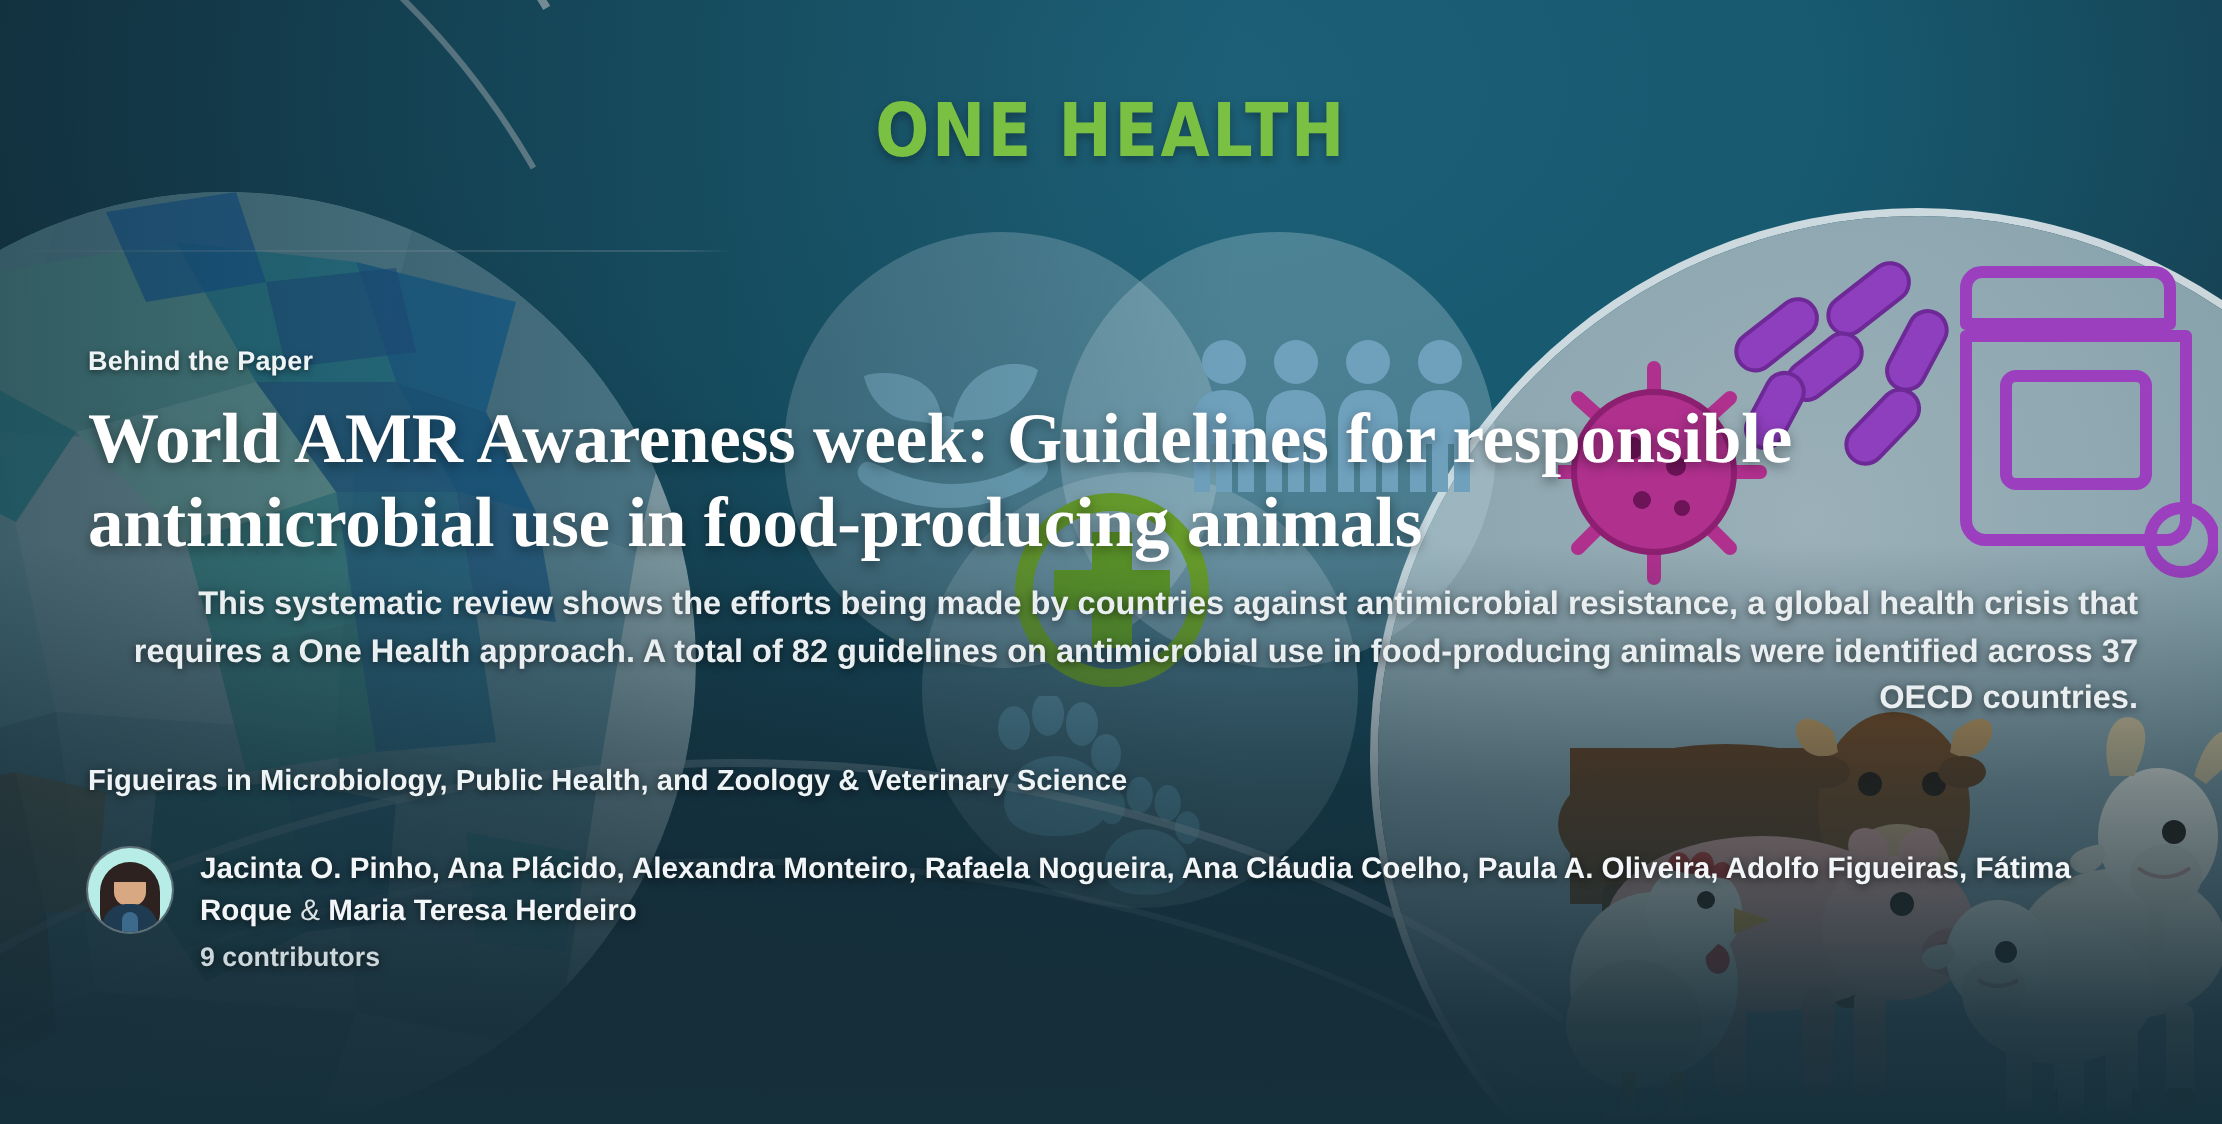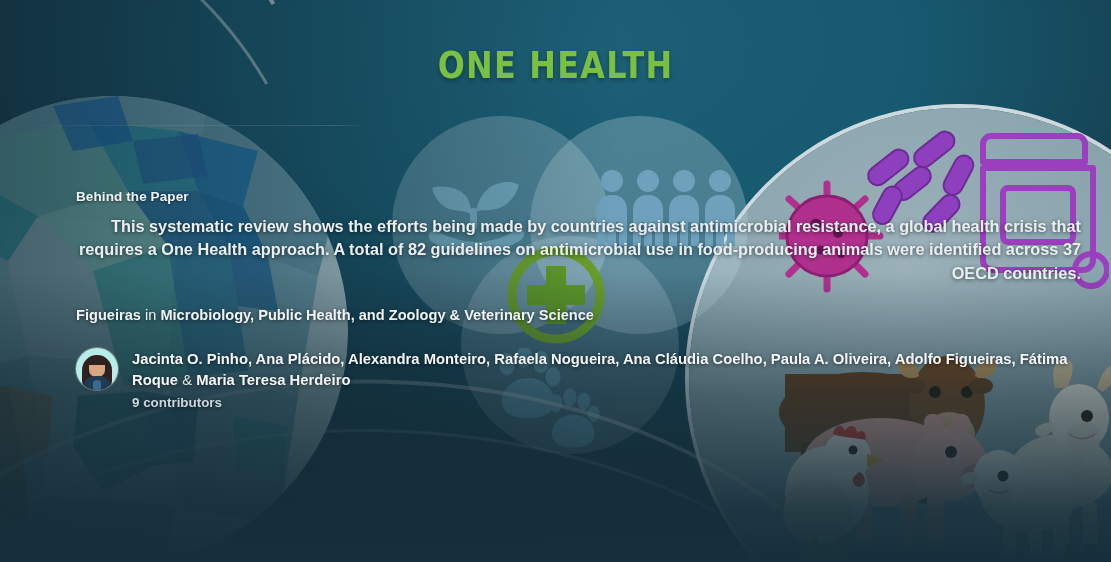--- a/index.html
+++ b/index.html
@@ -101,23 +101,22 @@
     background: linear-gradient(180deg, rgba(17,40,51,0) 0%, rgba(18,42,53,.55) 42%, rgba(21,45,56,.92) 82%, #16303b 100%);
   }
   .shade-left {
     position: absolute; left: 0; top: 0; bottom: 0; width: 620px;
     background: linear-gradient(90deg, rgba(16,40,52,.62) 0%, rgba(17,42,54,.40) 45%, rgba(18,44,56,0) 100%);
   }
 
   
   .content {
     position: absolute;
-    left: 44px; top: 189px; right: 30px;
+    left: 44px; top: 173px; right: 30px;
     z-index: 6;
-    margin-left: 32px;
   }
   .kicker {
     font-size: 13.5px; font-weight: bold; color: #eef3f5;
     letter-spacing: .1px; margin-bottom: 11px;
     text-shadow: 0 1px 3px rgba(0,0,0,.55);
   }
   .title {
     font-family: "Liberation Serif", "DejaVu Serif", serif;
     font-weight: bold;
     font-size: 35.5px;
@@ -135,21 +134,21 @@
     color: #e9eef1;
     max-width: 1025px;
     text-shadow: 0 1px 4px rgba(0,0,0,.60);
     text-align: right;
   }
   .published {
     margin-top: 22px;
     font-size: 14.6px; font-weight: bold; color: #eef3f5;
     text-shadow: 0 1px 4px rgba(0,0,0,.6);
   }
-  .published .lite { font-weight: normal; }
+  .published .lite { font-weight: bold; }
   .date {
     margin-top: 22px;
     font-size: 13.6px; font-weight: bold; color: #dfe7ea;
     text-shadow: 0 1px 4px rgba(0,0,0,.6);
   }
 
   .byline {
     margin-top: 25px;
     display: flex; align-items: flex-start; gap: 14px; justify-content: space-between;
   }
@@ -466,20 +465,21 @@
     <div class="shade-left"></div>
     <div class="shade-bottom"></div>
   </div>
 
   <div class="onehealth">ONE HEALTH</div>
 
   <div class="content">
 
     <div class="kicker">Behind the Paper</div>
 
+    <h1 class="title">World AMR Awareness week: Guidelines for responsible antimicrobial use in food-producing animals</h1>
 
     <p class="summary">This systematic review shows the efforts being made by countries against antimicrobial resistance, a global health crisis that requires a One Health approach. A total of 82 guidelines on antimicrobial use in food-producing animals were identified across 37 OECD countries.</p>
 
     <div class="published">
       <span>Figueiras</span>
       <span class="lite">in</span>
       <span>Microbiology, Public Health, and Zoology &amp; Veterinary Science</span>
     </div>
 
 

